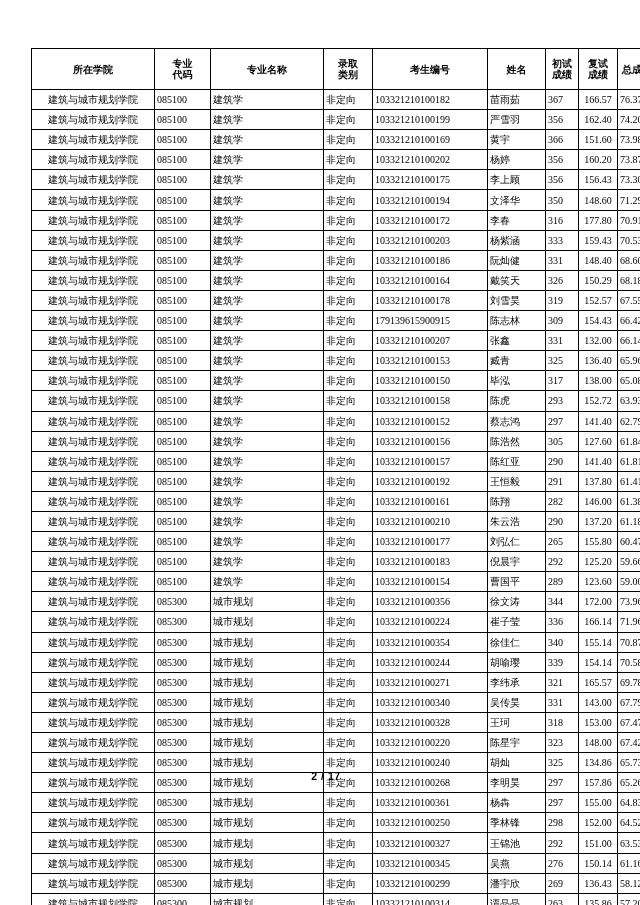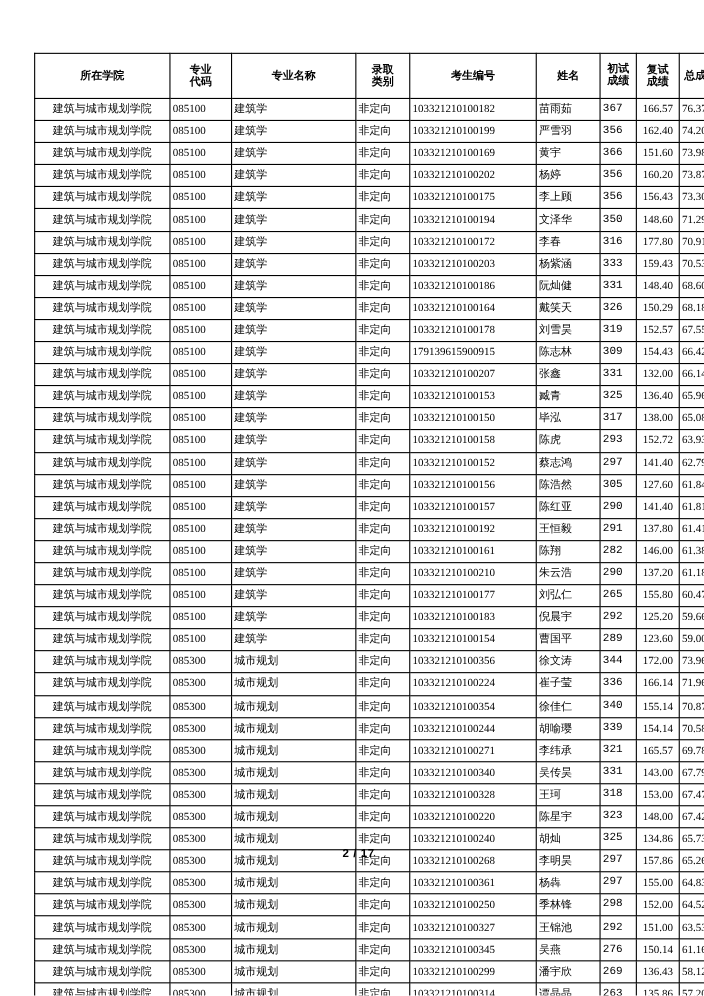--- a/index.html
+++ b/index.html
@@ -46,25 +46,25 @@
   table.admissions thead th .hdr2 {
     display: block;
   }
   table.admissions tbody td {
     height: 19.1px;
     padding: 0 2px;
   }
   
   .c-college   { width: 120px; text-align: center; }
   .c-majorcode { width: 53px;  text-align: left; }
-  .c-majorname { width: 110px; text-align: left; border-radius: 12px; }
+  .c-majorname { width: 110px; text-align: left; }
   .c-type      { width: 46px;  text-align: left; }
   .c-examno    { width: 112px; text-align: left; }
   .c-name      { width: 55px;  text-align: left; margin-left: 20px; }
-  .c-first     { width: 30px;  text-align: left; font-family: Liberation Mono, monospace; }
+  .c-first     { width: 30px;  text-align: left; }
   .c-second    { width: 36px;  text-align: center; }
   .c-total     { width: 36px;  text-align: left; }
 
   thead .c-college,
   thead .c-majorcode,
   thead .c-majorname,
   thead .c-type,
   thead .c-examno,
   thead .c-name,
   thead .c-first,

